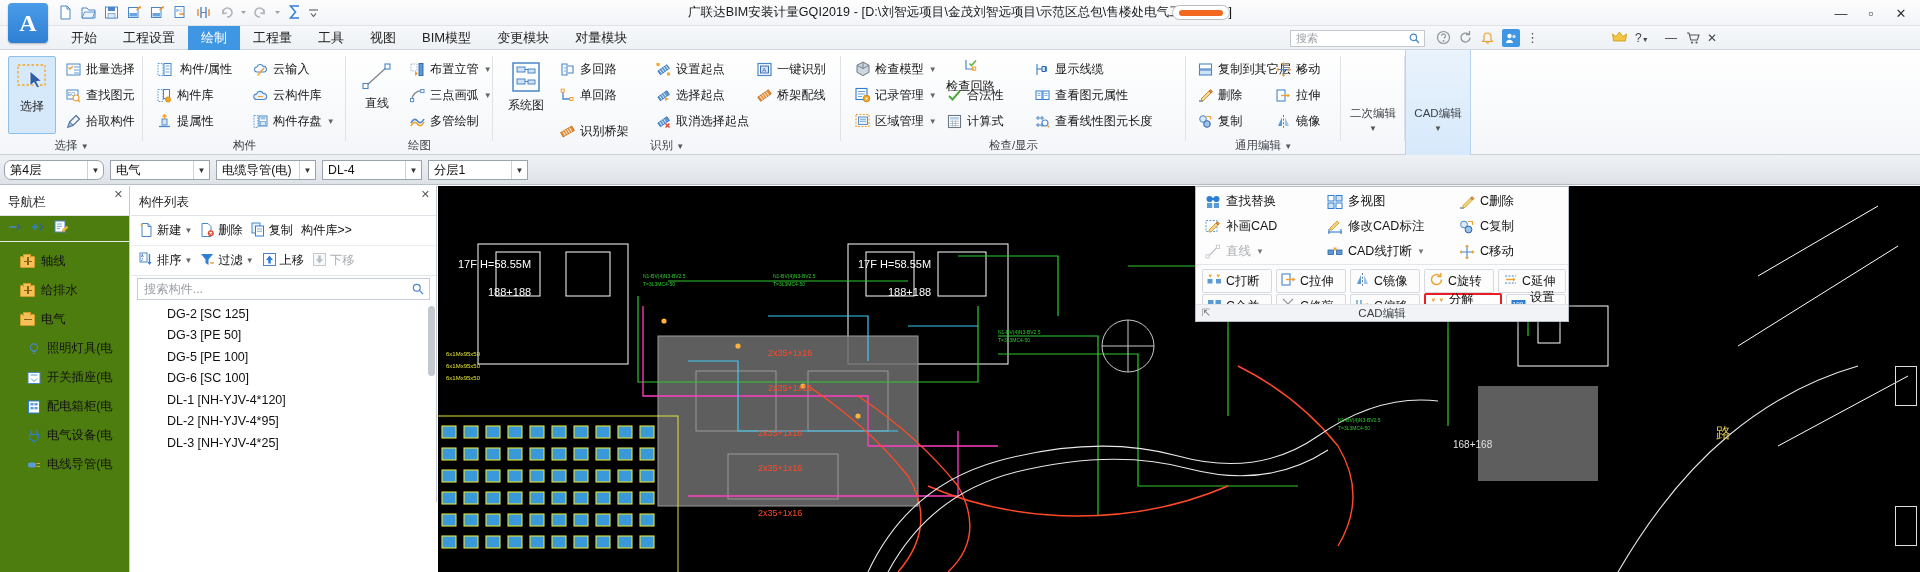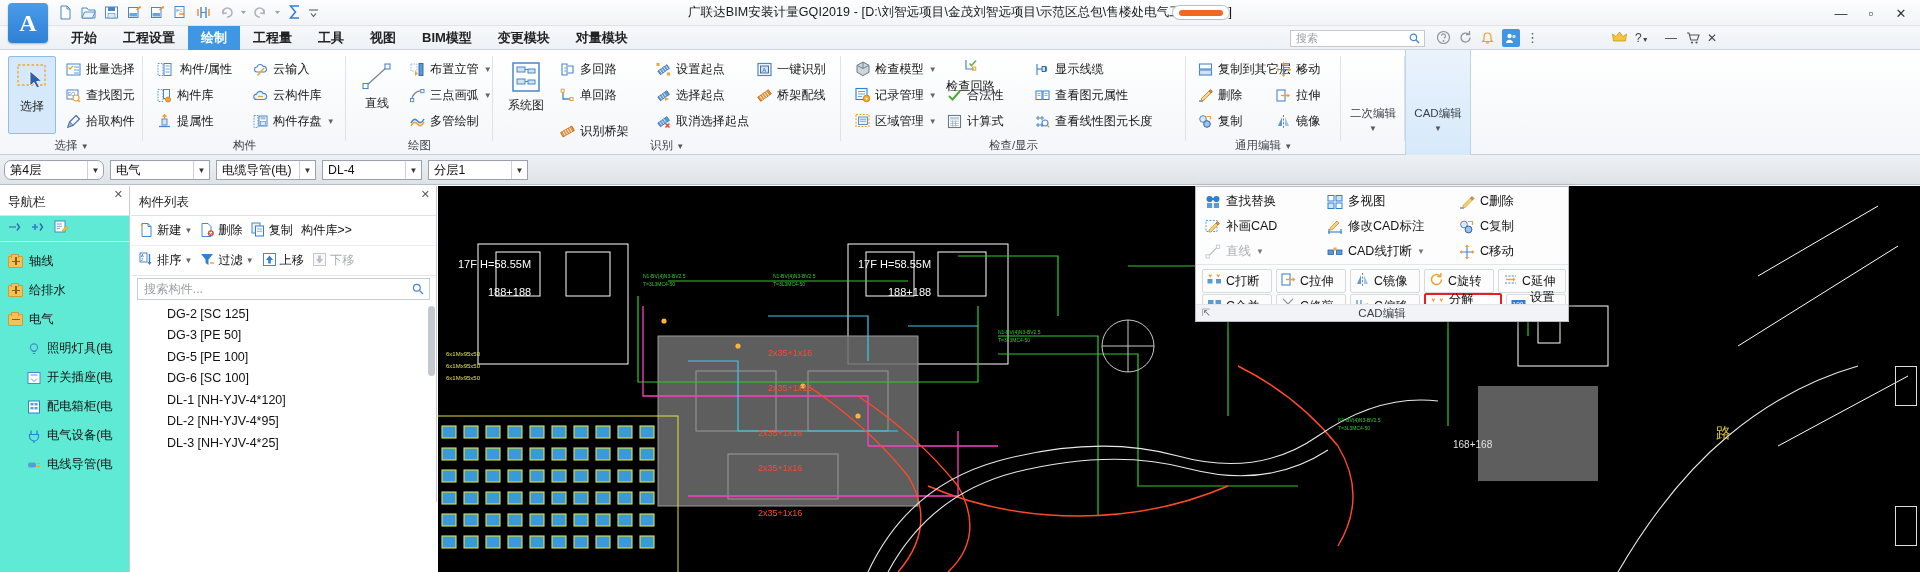--- a/index.html
+++ b/index.html
@@ -45,21 +45,21 @@
     background:linear-gradient(#f6f8fa,#eef1f5);
     border-bottom:1px solid #cfd6de;
   }
   .logo{
     position:absolute; left:8px; top:3px; width:40px; height:40px; border-radius:4px;
     background:linear-gradient(#4a9ce8,#2f7fd4);
     color:#fff; font-size:24px; font-weight:bold; font-family:"Liberation Serif",serif;
     display:flex; align-items:center; justify-content:center;
     z-index:5; box-shadow:0 1px 2px rgba(0,0,0,.25);
   }
-  .tabs{ position:absolute; left:58px; top:0; display:flex; height:24px; align-items:stretch;font-weight:bold; }
+  .tabs{ position:absolute; left:58px; top:0; display:flex; height:24px; align-items:stretch; }
   .tab{
     padding:0 13px; display:flex; align-items:center; font-size:13px; color:#222;
     cursor:default; white-space:nowrap;
   }
   .tab.active{ background:#3f97e3; color:#fff; }
 
   
   .ribbon{
     position:absolute; left:0; top:50px; width:1920px; height:105px;
     background:linear-gradient(#ffffff,#f4f6f9);
@@ -100,37 +100,37 @@
   }
   .combo .arw{
     position:absolute; right:0; top:0; width:16px; height:18px;
     display:flex; align-items:center; justify-content:center;
     font-size:8px; color:#333; border-left:1px solid #ccd2d8;
   }
 
   
   .navpanel{
     position:absolute; left:0; top:186px; width:130px; height:386px;
-    background:#5eead4; border-right:1px solid #c3c9d0;
+    background:#4d7c0f; border-right:1px solid #c3c9d0;
   }
   .panel-hdr{
     position:relative; height:30px; border-bottom:1px solid #dfe3e8;
     display:flex; align-items:flex-end; padding:0 8px 4px 8px;
     font-size:12.5px; color:#1b1b1b; background:#fff;
   }
   .panel-x{
     position:absolute; right:6px; top:2px; font-size:11px; color:#55595e;
   }
   .navtools{
     height:26px; border-bottom:1px solid #e3e7eb; display:flex; align-items:center;
     gap:9px; padding-left:8px;
   }
   .navtree{ padding-top:5px; }
   .nrow{
-    height:29px; display:flex; align-items:center; gap:6px; padding-left:8px;
+    height:29px; display:flex; align-items:center; gap:6px; padding-left:20px;
     font-size:12.3px; color:#131313; white-space:nowrap; overflow:hidden;
   }
   .nrow.child{ padding-left:26px; }
   .folder{
     width:15px; height:12px; flex:0 0 15px; position:relative;
     background:#f4c159; border:1px solid #d39c2c; border-radius:1px;
   }
   .folder:before{
     content:""; position:absolute; left:2px; top:-3px; width:6px; height:3px;
     background:#f4c159; border:1px solid #d39c2c; border-bottom:none; border-radius:1px 1px 0 0;

